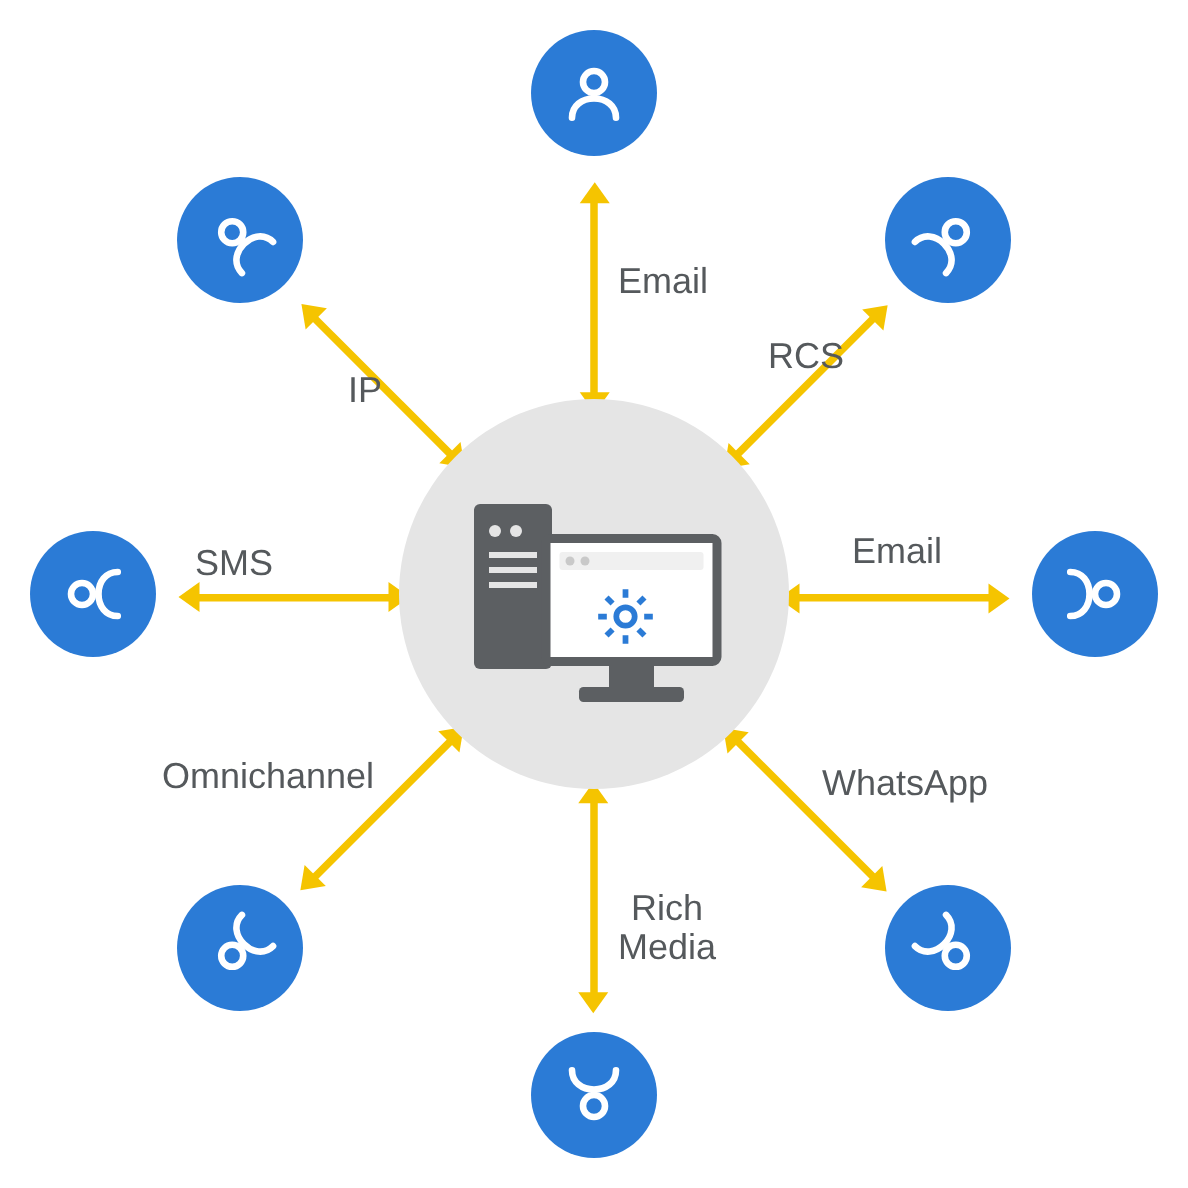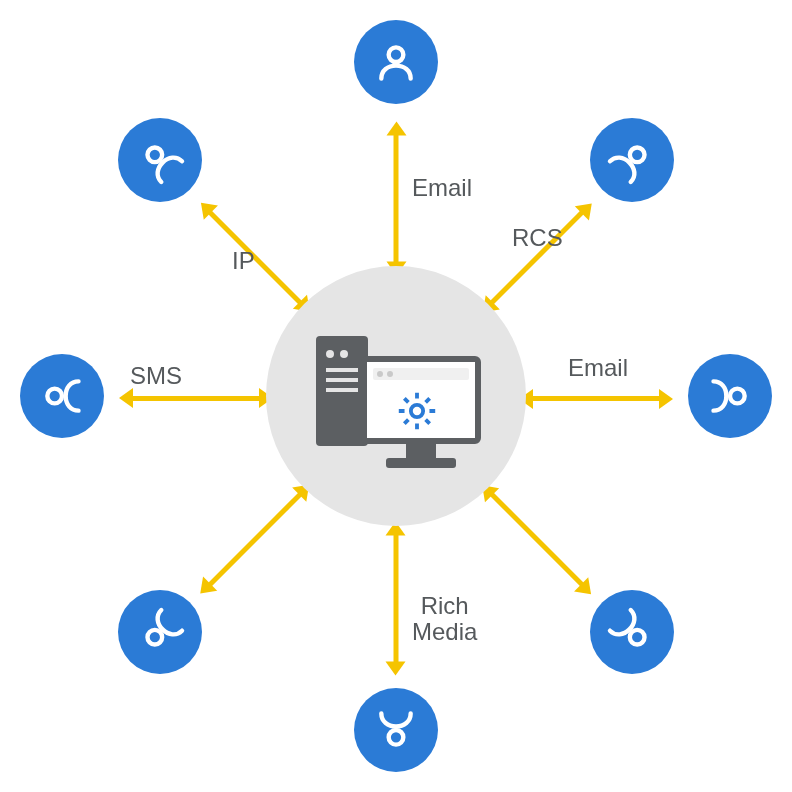--- a/index.html
+++ b/index.html
@@ -250,18 +250,20 @@
   </div>
   <div class="node" style="left:118px;top:118px;">
     <svg style="transform:rotate(-45deg);">
         <use href="#person"></use>
       </svg>
   </div>
 
   <span class="lbl" style="left:412px;top:175px;">Email</span>
   <span class="lbl" style="left:484px;top:225px;margin-left:28px;">RCS</span>
   <span class="lbl" style="left:568px;top:355px;">Email</span>
+  <span class="lbl" style="left:548px;top:510px;">WhatsApp</span>
   <span class="lbl" style="left:412px;top:570px;margin-top:23px;">Rich
 Media</span>
+  <span class="lbl" style="left:108px;top:505px;">Omnichannel</span>
   <span class="lbl" style="left:130px;top:363px;">SMS</span>
   <span class="lbl" style="left:232px;top:225px;margin-top:23px;">IP</span>
 
 </div>
 
 </body></html>

